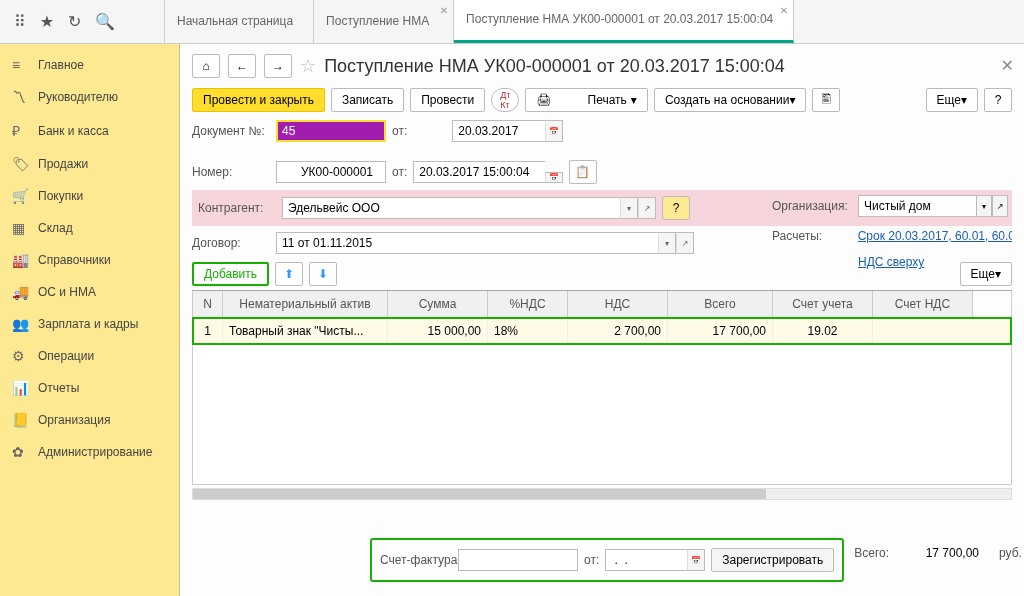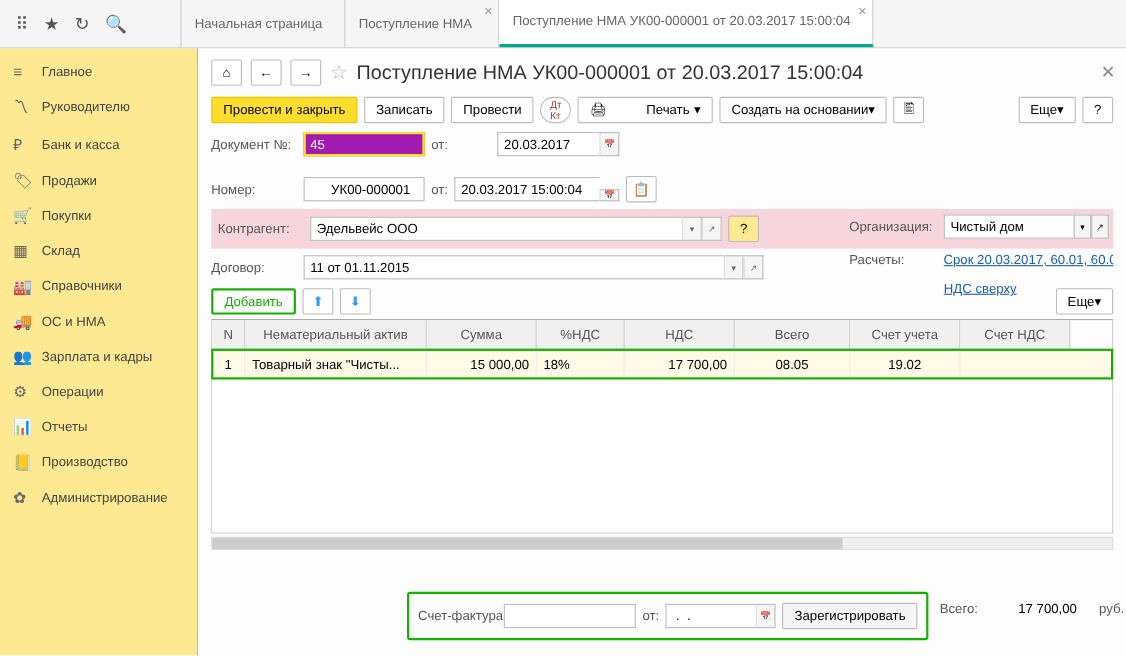--- a/index.html
+++ b/index.html
@@ -127,21 +127,21 @@
     <div class="nav-item">
         <span class="ic">⚙</span>
         <span>Операции</span>
       </div>
     <div class="nav-item">
         <span class="ic">📊</span>
         <span>Отчеты</span>
       </div>
     <div class="nav-item">
         <span class="ic">📒</span>
-        <span>Производство</span>
+        <span>Организация</span>
       </div>
     <div class="nav-item">
         <span class="ic">✿</span>
         <span>Администрирование</span>
       </div>
   </div>
 
   <div class="content">
     <span class="close-x">✕</span>
     <div class="titlebar">
@@ -241,22 +241,22 @@
         <div>НДС</div>
         <div>Всего</div>
         <div>Счет учета</div>
         <div>Счет НДС</div>
       </div>
       <div class="tbl-row">
         <div class="ca">1</div>
         <div>Товарный знак "Чисты...</div>
         <div class="ra">15 000,00</div>
         <div>18%</div>
+        <div class="ra">2 700,00</div>
         <div class="ra">17 700,00</div>
-        <div class="ca">08.05</div>
         <div class="ca">19.02</div>
       </div>
       <div class="tbl-body"></div>
     </div>
 
     <div class="scroll">
         <div style="width:70%;height:100%;background:#ccc;"></div>
       </div>
 
     <div class="footer-wrap">

